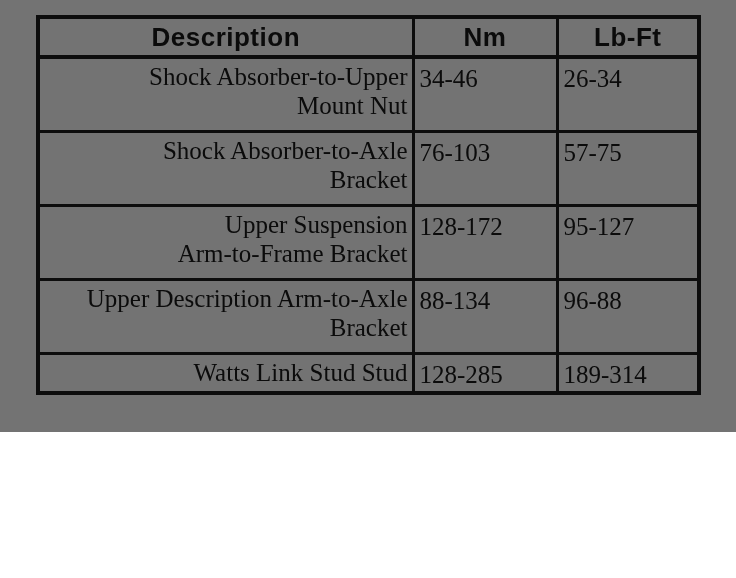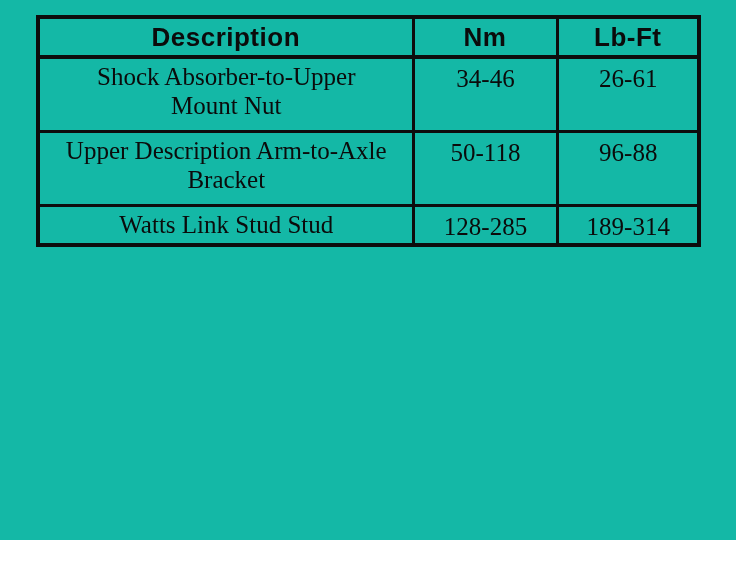--- a/index.html
+++ b/index.html
@@ -3,22 +3,22 @@
 <meta charset="utf-8">
 <style>
   html, body {
     margin: 0;
     padding: 0;
     background: #ffffff;
   }
   .page {
     position: relative;
     width: 736px;
-    height: 540px;
-    background: #14b8a6;
+    height: 432px;
+    background: #737373;
     overflow: hidden;
     font-family: "Liberation Serif", serif;
     color: #0b0b0b;
   }
   table.torque-table {
     position: absolute;
     left: 36px;
     top: 15px;
     width: 661px;
     border-collapse: collapse;
@@ -42,26 +42,25 @@
     padding: 0;
   }
   td {
     border: 3px solid #0d0d0d;
     vertical-align: top;
     font-size: 25px;
     line-height: 29px;
     padding: 3px 4px 2px 5px;
   }
   td.desc {
-    text-align: center;
+    text-align: right;
     white-space: pre-line;
     margin-top: 32px;
   }
   td.num {
-    text-align: center;
     padding-top: 5px;
   }
   tr.r-tall   { height: 74px; }
   tr.r-short  { height: 40px; }
 </style>
 </head>
 <body>
 
 <div class="page">
   <table class="torque-table">
@@ -75,26 +74,38 @@
         <th>Description</th>
         <th>Nm</th>
         <th>Lb-Ft</th>
       </tr>
     </thead>
     <tbody>
       <tr class="r-tall">
         <td class="desc">Shock Absorber-to-Upper
 Mount Nut</td>
         <td class="num">34-46</td>
-        <td class="num">26-61</td>
+        <td class="num">26-34</td>
+      </tr>
+      <tr class="r-tall">
+        <td class="desc">Shock Absorber-to-Axle
+Bracket</td>
+        <td class="num">76-103</td>
+        <td class="num">57-75</td>
+      </tr>
+      <tr class="r-tall">
+        <td class="desc">Upper Suspension
+Arm-to-Frame Bracket</td>
+        <td class="num">128-172</td>
+        <td class="num">95-127</td>
       </tr>
       <tr class="r-tall">
         <td class="desc">Upper Description Arm-to-Axle
 Bracket</td>
-        <td class="num">50-118</td>
+        <td class="num">88-134</td>
         <td class="num">96-88</td>
       </tr>
       <tr class="r-short">
         <td class="desc">Watts Link Stud Stud</td>
         <td class="num">128-285</td>
         <td class="num">189-314</td>
       </tr>
     </tbody>
   </table>
 </div>

